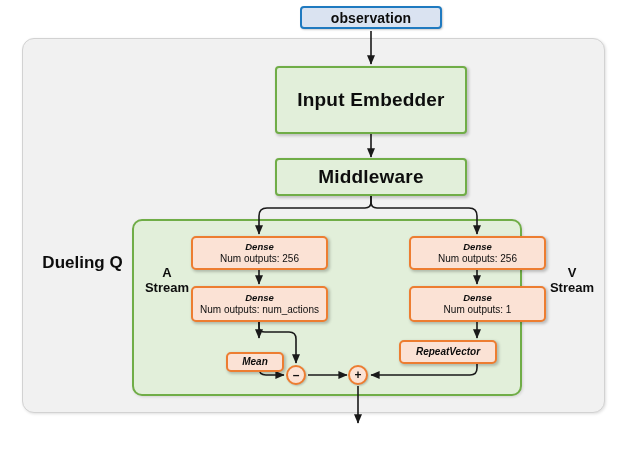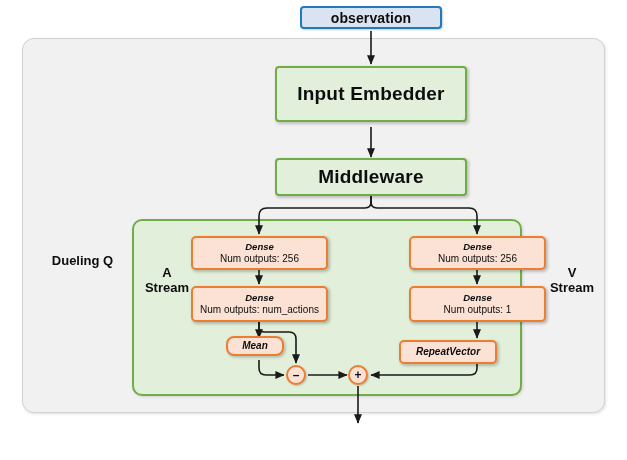--- a/index.html
+++ b/index.html
@@ -106,21 +106,21 @@
     box-shadow: 1px 1px 2px rgba(0,0,0,0.2);
   }
   
   .label {
     position: absolute;
     color: #0d0d0d;
     text-align: center;
     font-weight: bold;
     line-height: 1.18;
   }
-  .label.big { font-size: 13px; }
+  .label.big { font-size: 17px; }
   .label.mid { font-size: 13px; }
   
   #edges {
     position: absolute;
     left: 0; top: 0;
     width: 627px;
     height: 460px;
     pointer-events: none;
   }
 </style>
@@ -167,39 +167,39 @@
 
       <path d="M358,386 L358,423"></path>
     </g>
   </svg>
 
   <div class="node io-box" style="left:300px; top:6px; width:142px; height:23px;">
     <span>observation</span>
   </div>
 
 
-  <div class="node green-box" style="left:275px; top:66px; width:192px; height:56px;">
+  <div class="node green-box" style="left:275px; top:66px; width:192px; height:68px;">
     <span>Input Embedder</span>
   </div>
 
   <div class="node green-box" style="left:275px; top:158px; width:192px; height:38px;align-items:center;">
     <span>Middleware</span>
   </div>
 
   <div class="node orange-box" style="left:191px; top:236px; width:137px; height:34px;">
     <span class="title">Dense</span>
     <span class="sub">Num outputs: 256</span>
   </div>
 
   <div class="node orange-box" style="left:191px; top:286px; width:137px; height:36px;">
     <span class="title">Dense</span>
     <span class="sub">Num outputs: num_actions</span>
   </div>
 
-  <div class="node orange-box single" style="left:226px; top:336px; width:58px; height:20px;border-radius:8px;">
+  <div class="node orange-box single" style="left:226px; top:352px; width:58px; height:20px;">
     <span class="title">Mean</span>
   </div>
 
   <div class="node orange-box" style="left:409px; top:236px; width:137px; height:34px;">
     <span class="title">Dense</span>
     <span class="sub">Num outputs: 256</span>
   </div>
 
   <div class="node orange-box" style="left:409px; top:286px; width:137px; height:36px;">
     <span class="title">Dense</span>

